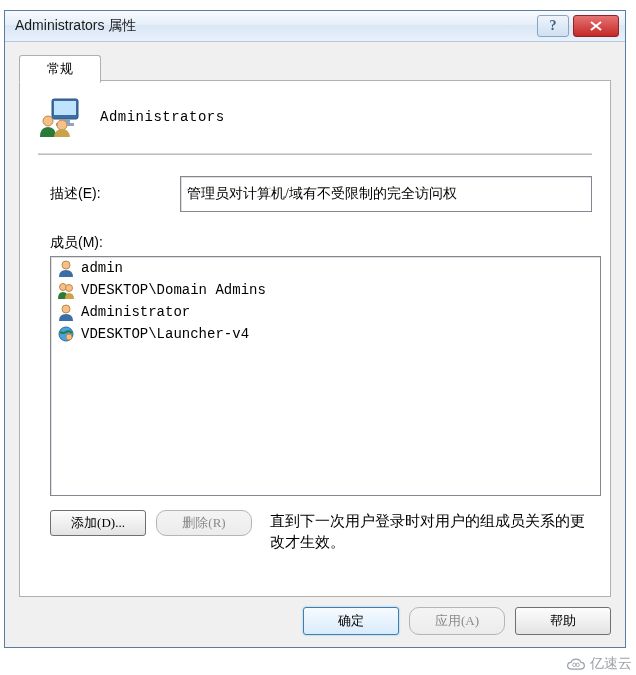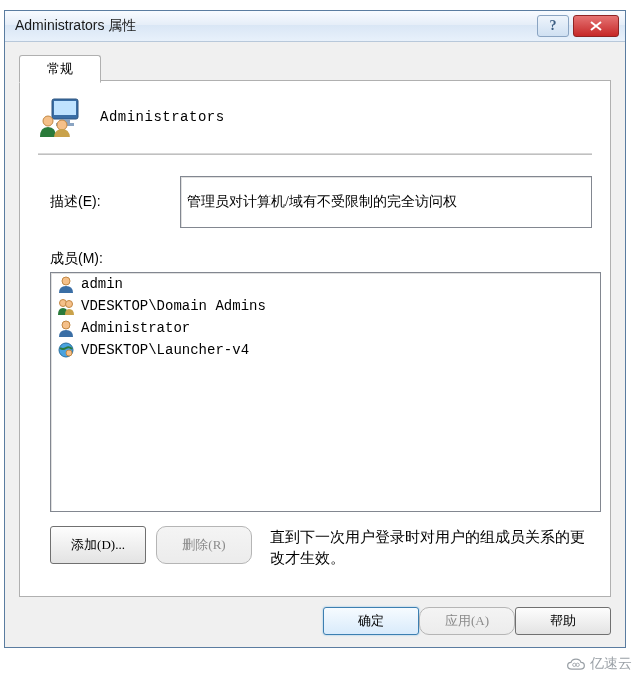--- a/index.html
+++ b/index.html
@@ -102,21 +102,21 @@
   }
   .group-icon { width: 44px; height: 40px; margin-right: 18px; }
   .group-name { font-size: 14px; font-family: "Courier New", SimSun, monospace; letter-spacing: 0.5px; }
   .hr { height: 1px; background: #c0c0c0; margin: 6px 18px 0 18px; border-top:1px solid #d8d8d8; border-bottom:1px solid #fff; }
 
   .row { display: flex; align-items: center; padding: 20px 18px 0 30px; }
   .lbl { width: 130px; font-size: 14px; }
   .desc-input {
     flex: 1;
     height: 26px;
-    padding: 12px 6px;
+    padding: 4px 6px;
     border: 1px solid #828790;
     background: #fff;
     font-family: SimSun, serif;
     font-size: 14px;
     box-shadow: inset 1px 1px 0 #e0e0e0;
   }
 
   .members-lbl { padding: 22px 18px 4px 30px; font-size: 14px; }
   .listbox {
     margin: 0 9px 0 30px;
@@ -136,21 +136,21 @@
   .li .mi { width: 18px; height: 18px; margin-right: 6px; flex:0 0 18px; }
 
   .below {
     display: flex;
     align-items: flex-start;
     padding: 14px 18px 0 30px;
     gap: 10px;
   }
   .btn {
     min-width: 96px;
-    height: 38px;
+    height: 26px;
     padding: 0 8px;
     border: 1px solid #707070;
     background: linear-gradient(to bottom, #fdfdfd, #e3e3e3);
     border-radius: 3px;
     font-size: 13px;
     font-family: SimSun, serif;
     cursor: default;
     display:inline-flex; align-items:center; justify-content:center;
   }
   .btn:disabled, .btn.disabled {
@@ -159,21 +159,21 @@
     background: linear-gradient(to bottom,#f4f4f4,#ececec);
     border-radius: 10px;
   }
   .note { flex: 1; font-size: 15px; line-height: 1.4; padding-left: 8px; }
 
   .footer {
     position: absolute;
     right: 14px;
     bottom: 12px;
     display: flex;
-    gap: 0;
+    gap: 10px;
   }
   .footer .btn { min-width: 96px; height: 28px; }
   .btn.default {
     border: 1px solid #3c7fb1;
     box-shadow: 0 0 2px #7fb7e0;
     background: linear-gradient(to bottom,#f6fbff,#d9ebfb);
   }
 
   .watermark {
     position: absolute;

